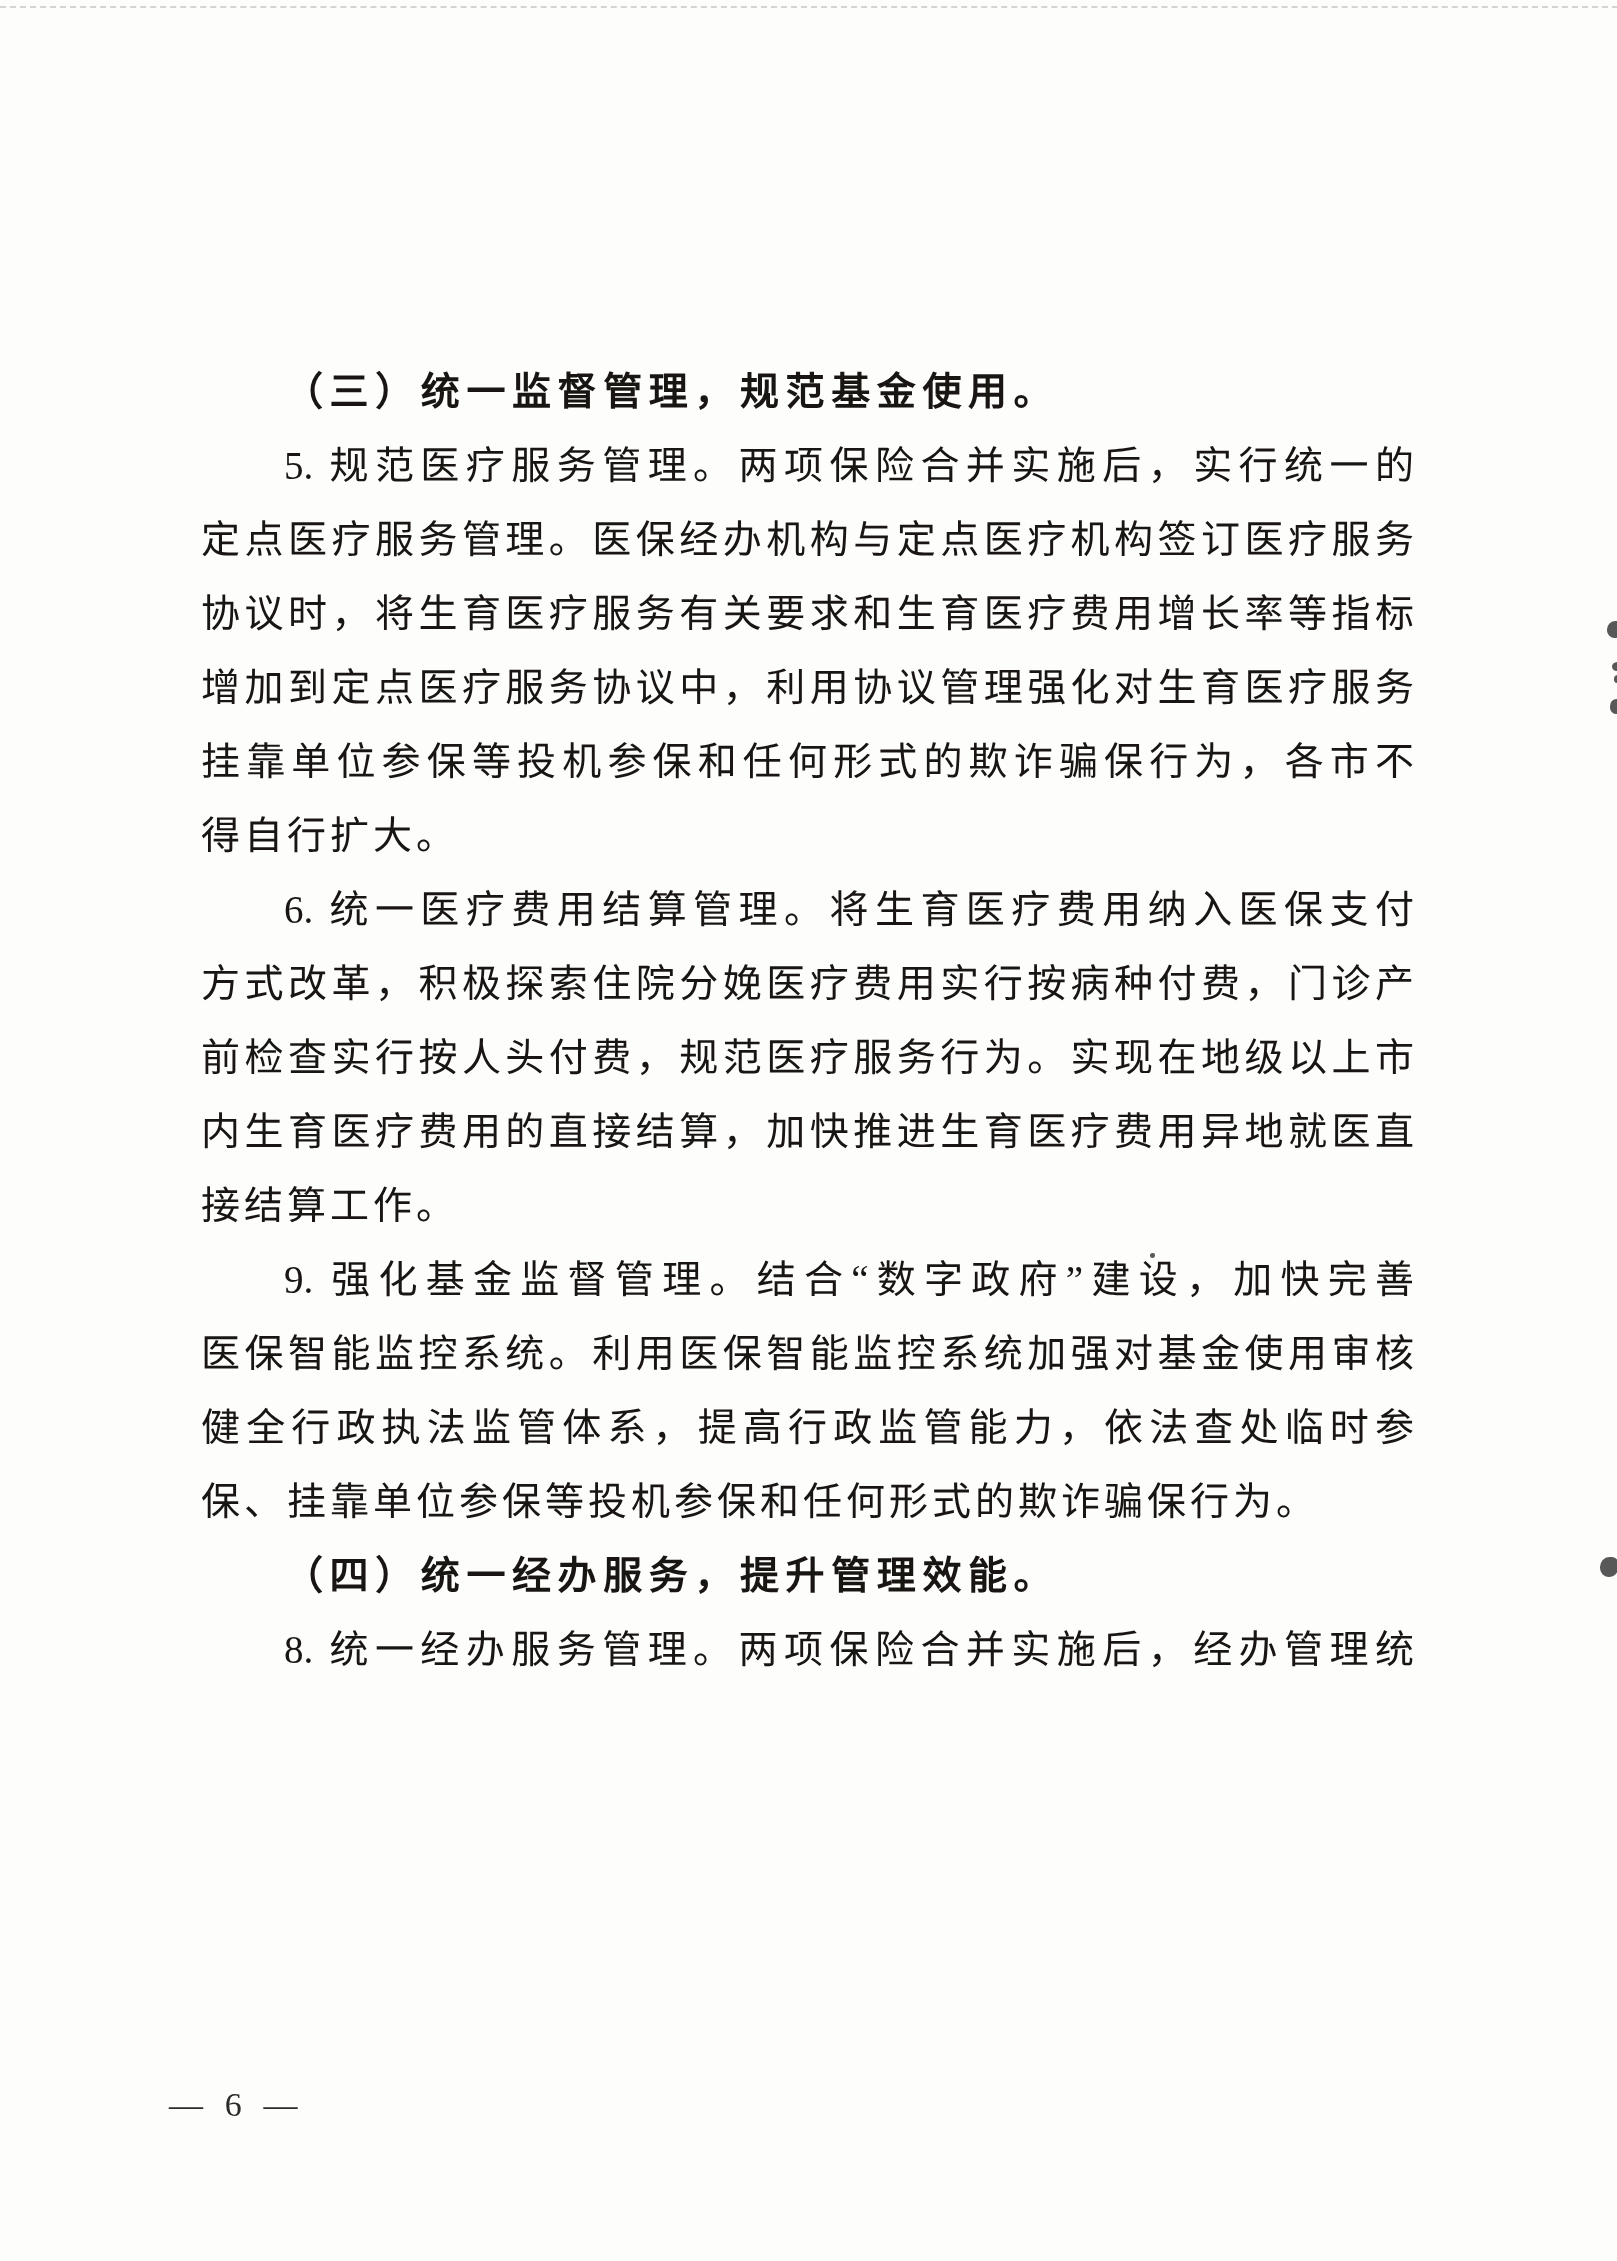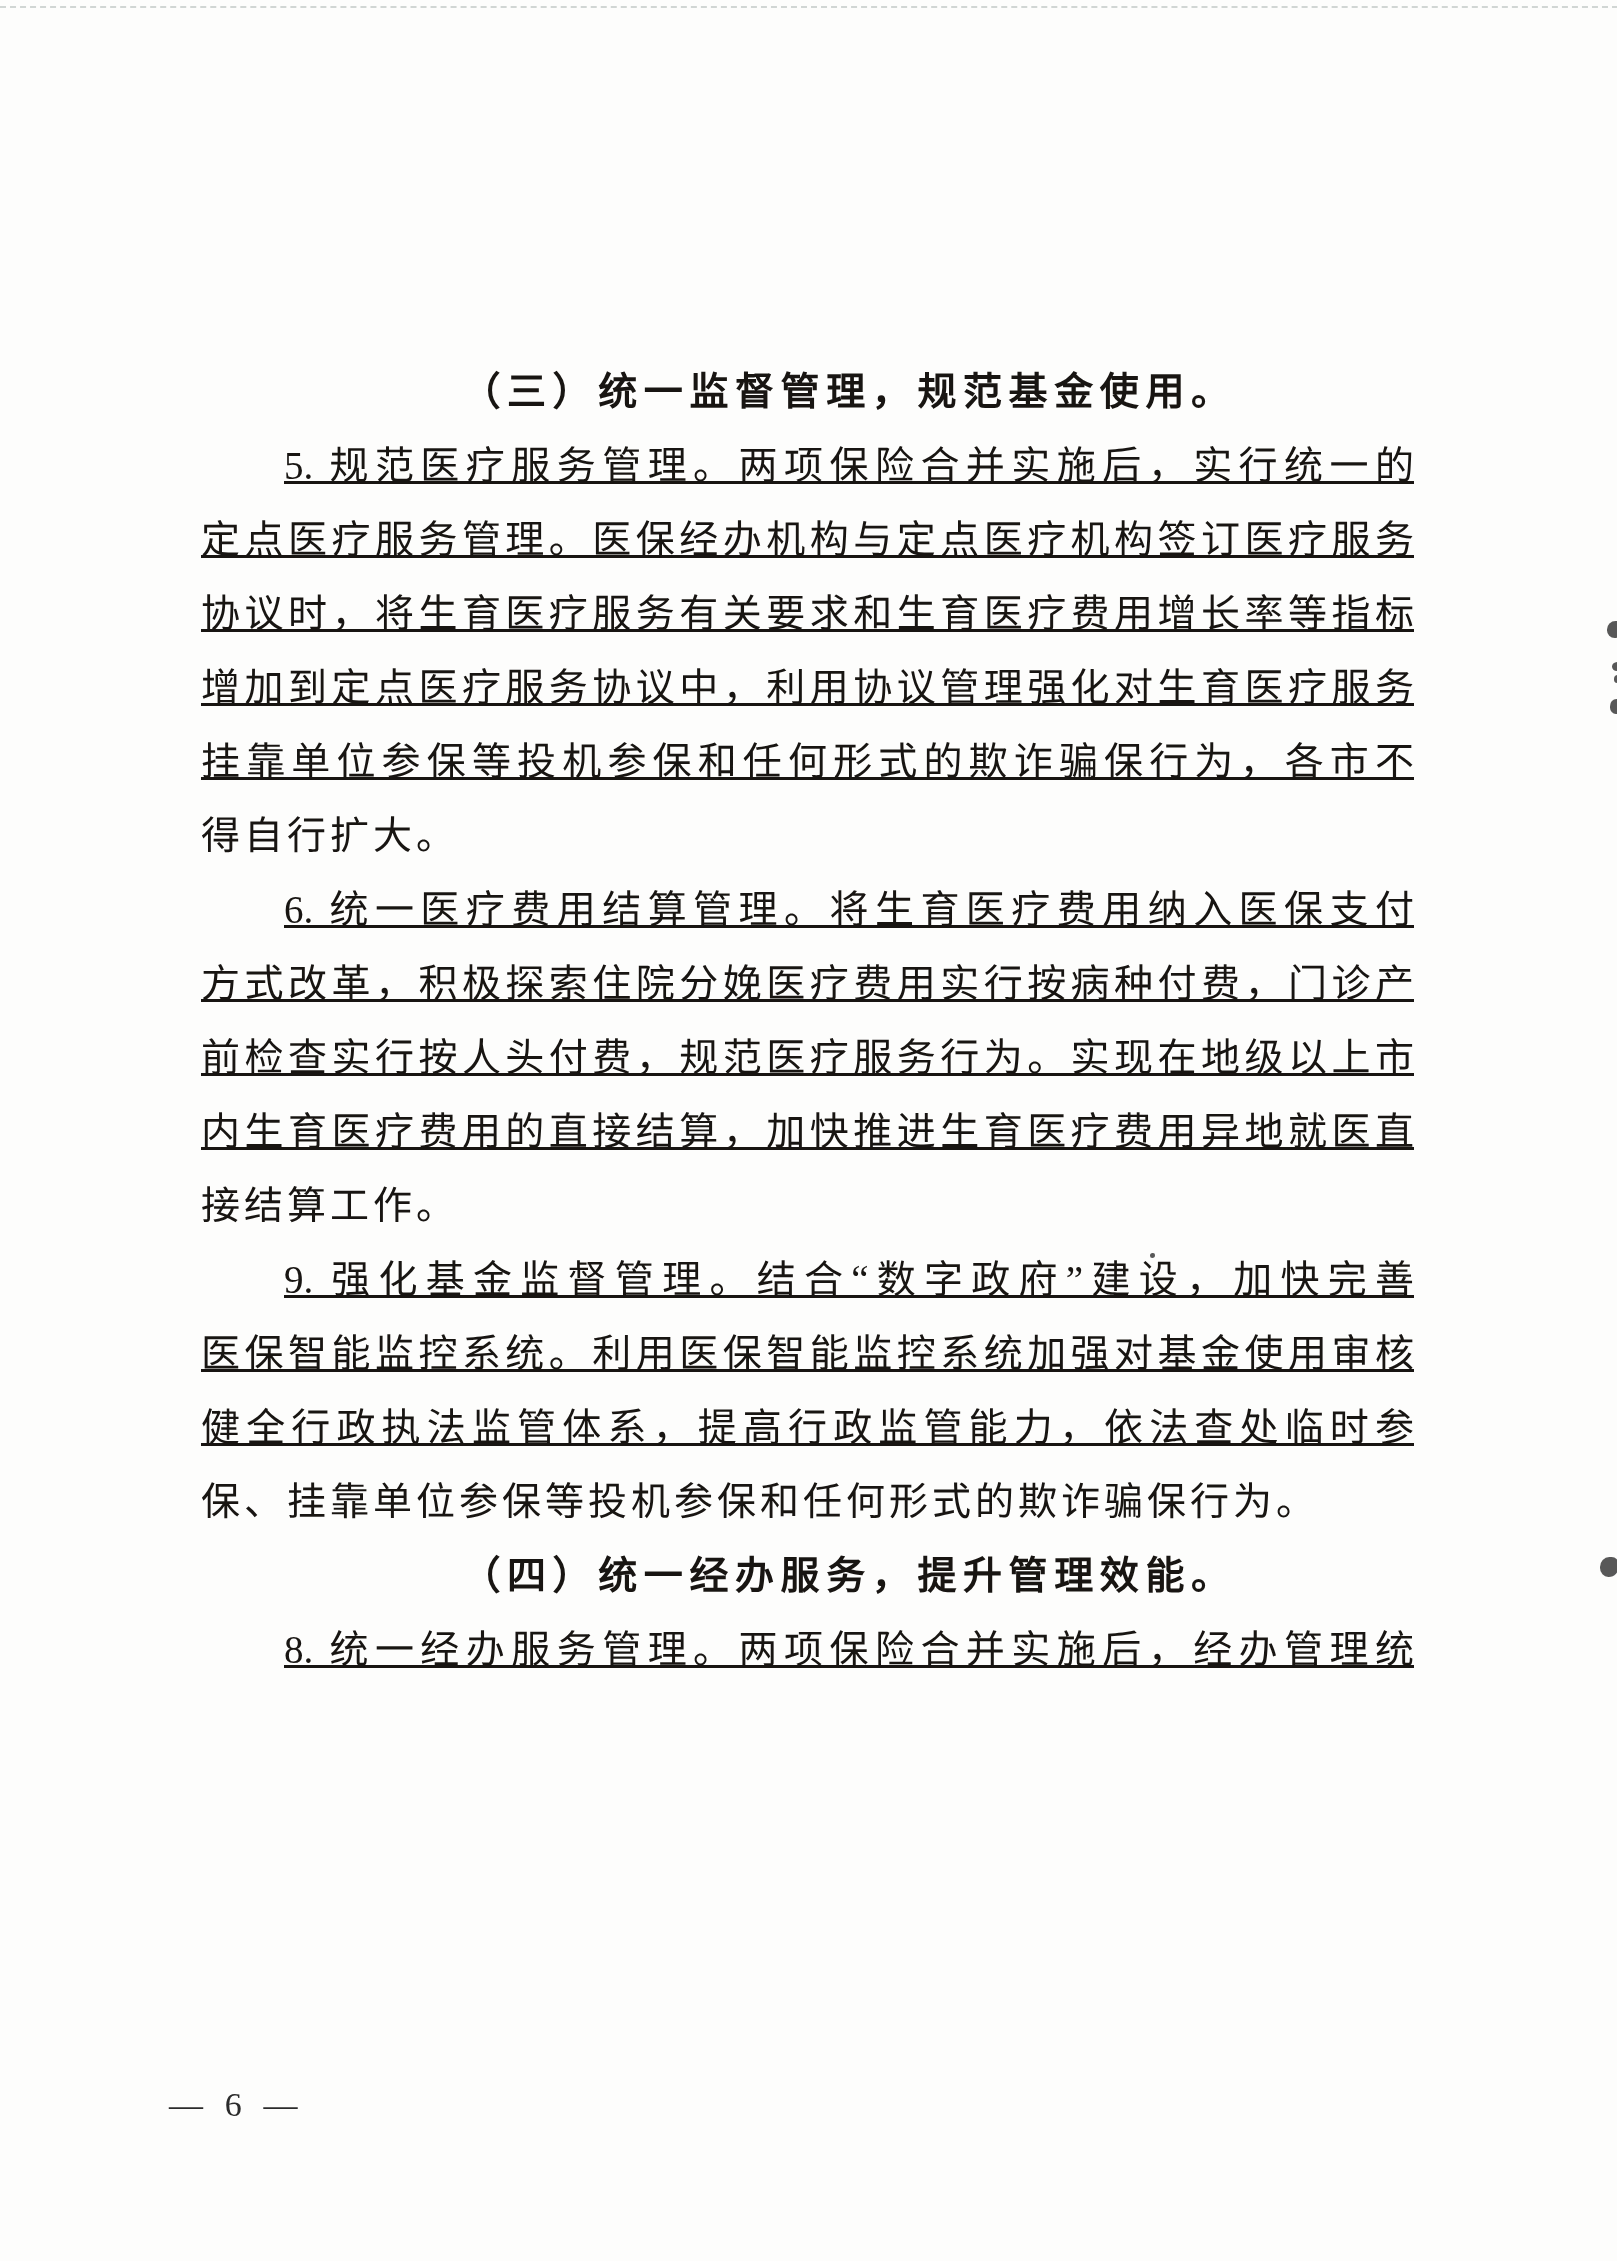--- a/index.html
+++ b/index.html
@@ -20,29 +20,28 @@
     left:201px;top:355px;width:1213px;
   }
   .line{
     box-sizing:border-box;
     width:100%;height:74px;line-height:74px;
     font-size:39px;color:#181512;
     letter-spacing:4px;
     white-space:nowrap;
   }
   .line.indent{padding-left:83px;}
-  .line.bold{font-weight:700;letter-spacing:6.6px;text-align:center;}
+  .line.bold{font-weight:700;letter-spacing:6.6px;}
   .line.justify{
     white-space:normal;
     letter-spacing:0;
     text-align:justify;
     text-align-last:justify;
     -moz-text-align-last:justify;
     text-justify:inter-character;
-    text-decoration:underline;
   }
   .page-number{
     position:absolute;
     left:169px;top:2085px;
     font-size:34px;color:#2b2b2b;
     letter-spacing:6.6px;
     line-height:40px;
   }
   .smudge{
     position:absolute;

